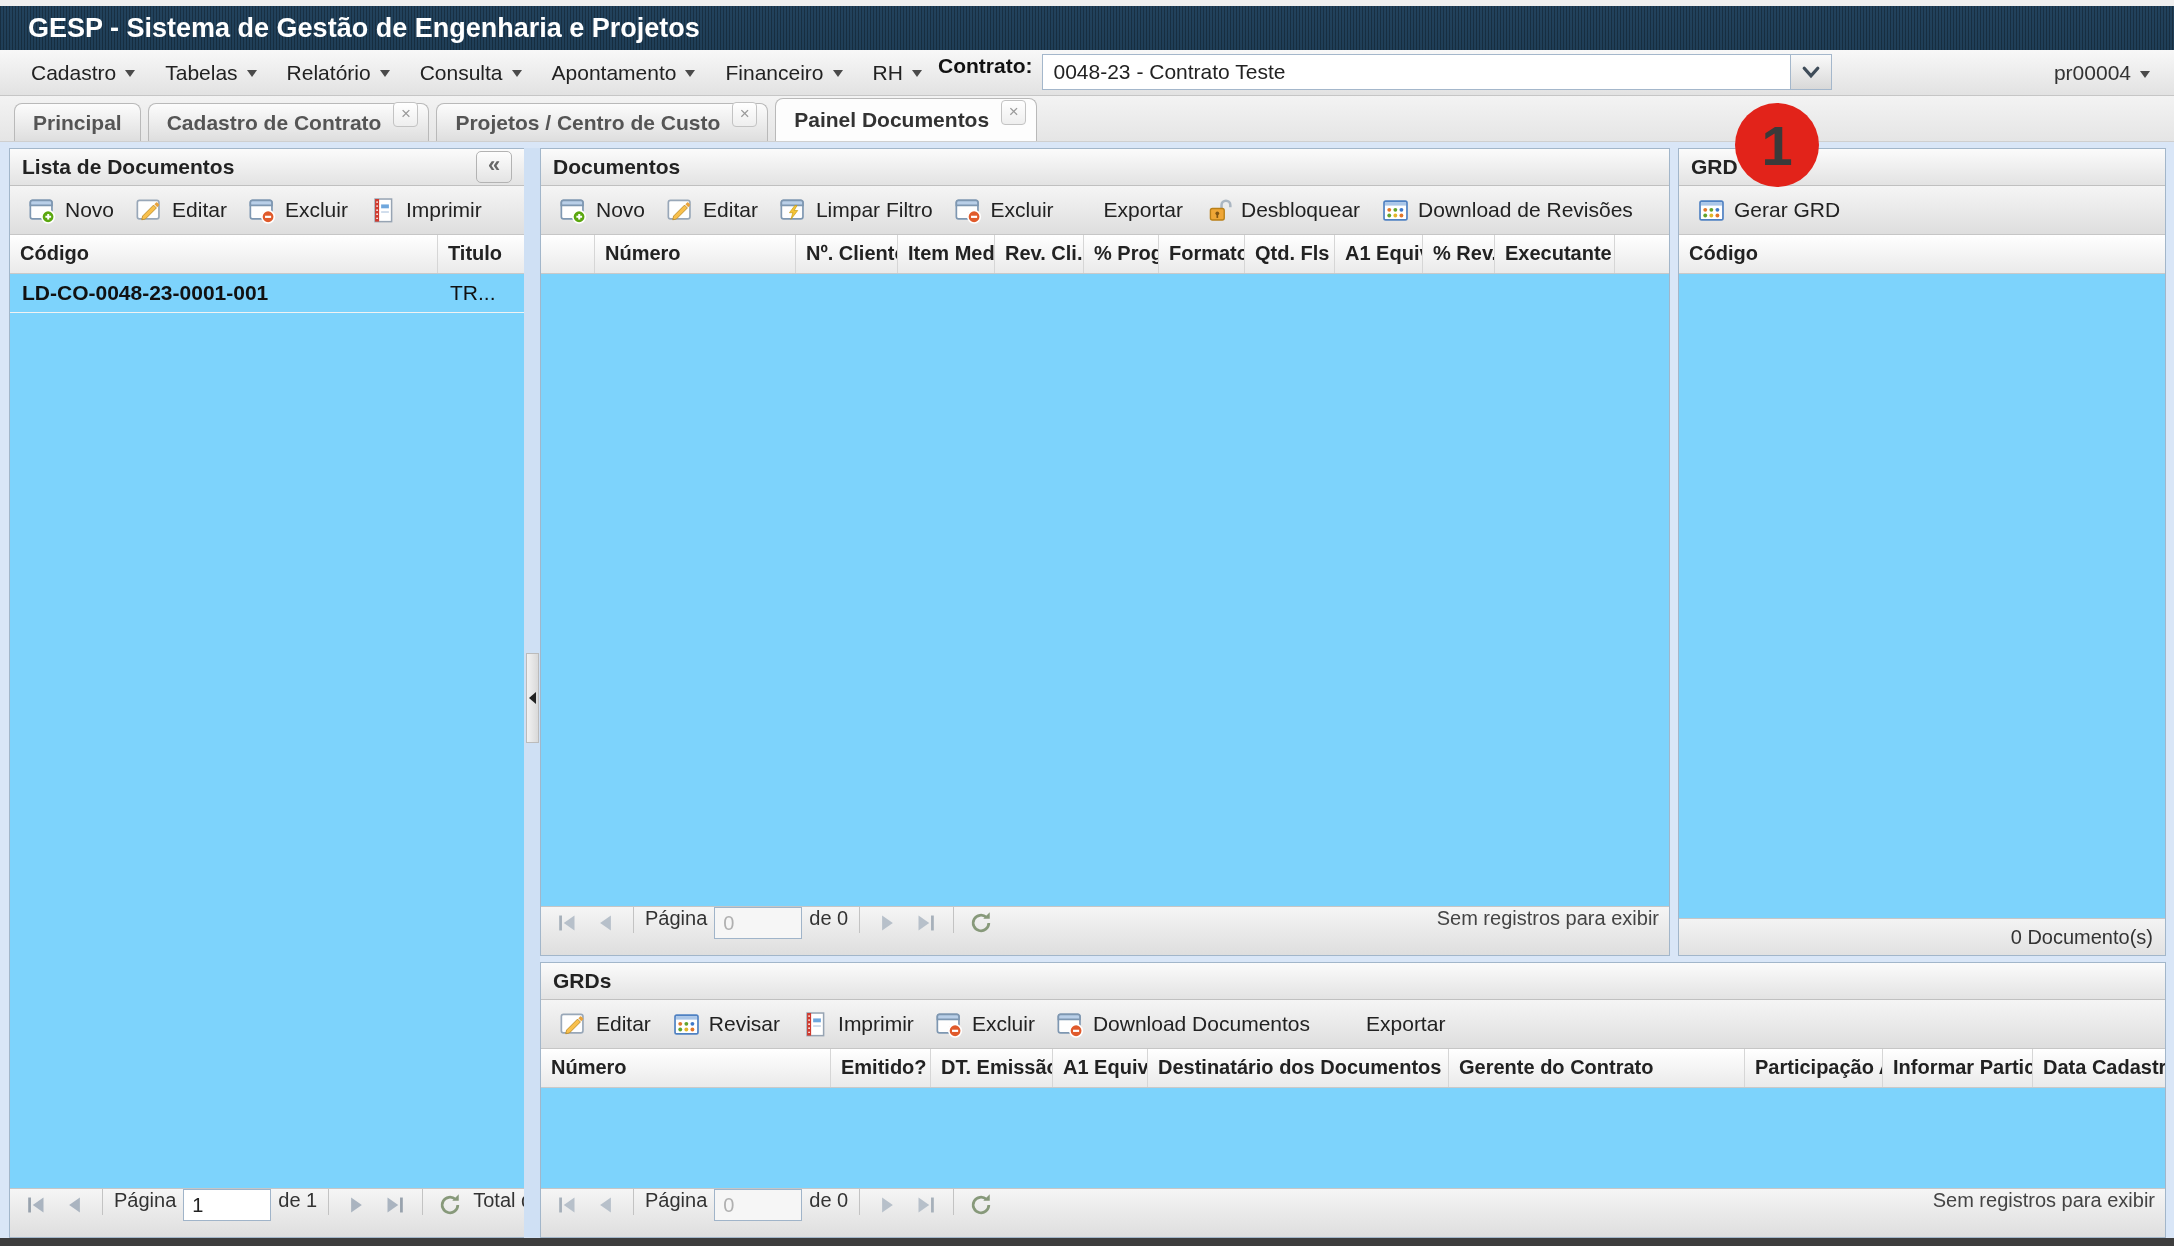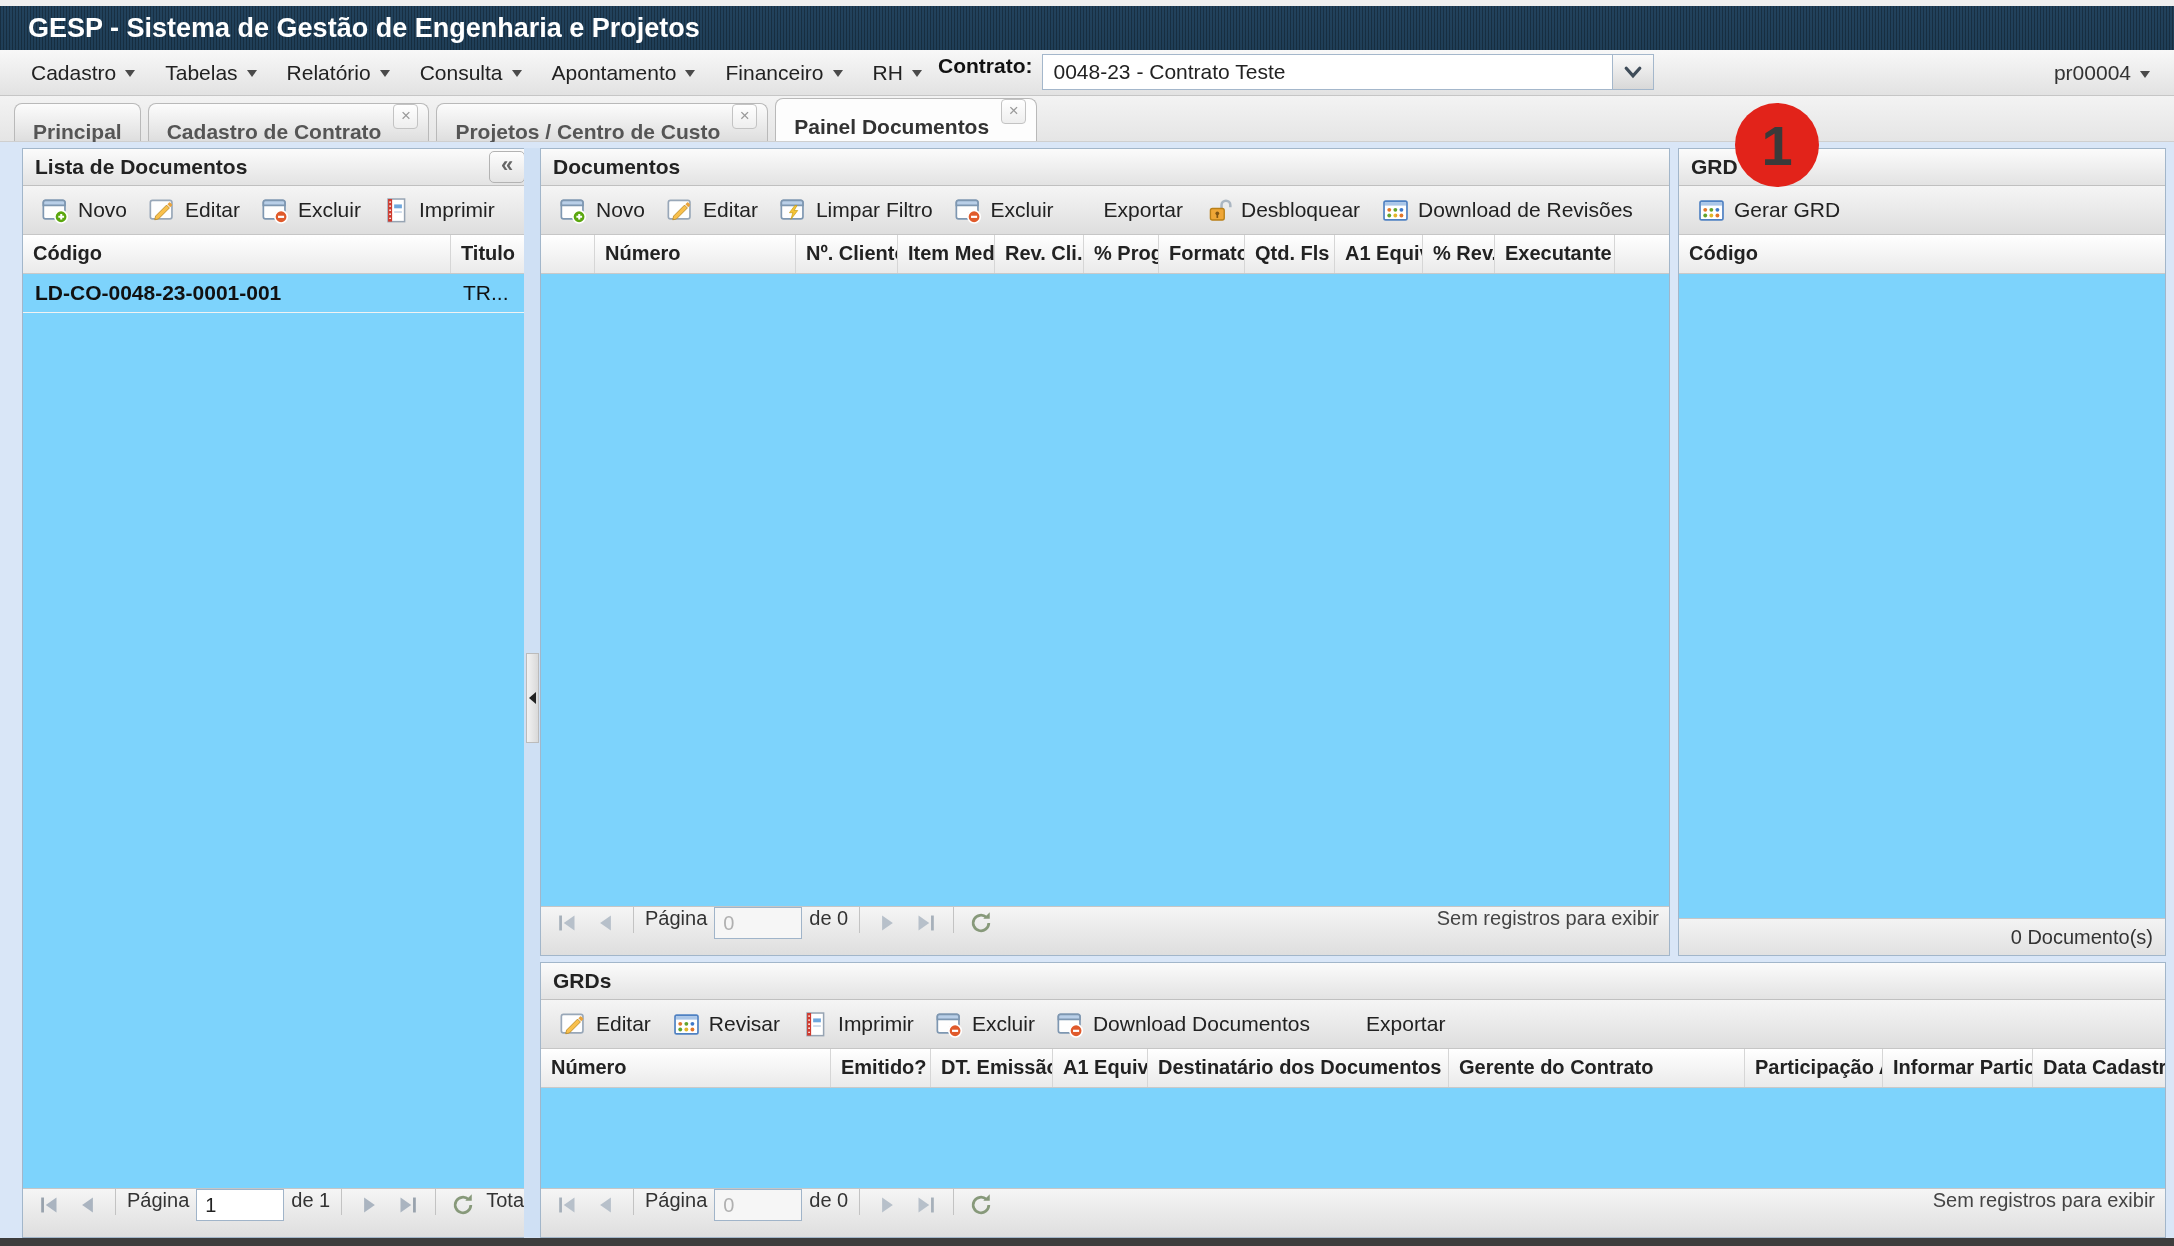--- a/index.html
+++ b/index.html
@@ -10,30 +10,30 @@
   .titlebar{position:absolute;top:6px;left:0;right:0;height:44px;background:#20405a;
     background-image:repeating-linear-gradient(90deg,rgba(0,0,0,.28) 0 1px,transparent 1px 3px),linear-gradient(#27486444,#1c384e44);
     color:#fff;font-size:27px;font-weight:bold;line-height:44px;padding-left:28px;box-sizing:border-box;}
   
   .menubar{position:absolute;top:50px;left:0;right:0;height:46px;background:linear-gradient(#f8f8f8,#e2e2e2);
     border-bottom:1px solid #c6c6c6;display:flex;align-items:center;font-size:21px;color:#222;box-sizing:border-box;padding-left:16px;}
   .menu-item{display:flex;align-items:center;gap:9px;padding:0 15px;height:100%;cursor:default;}
   .caret{width:0;height:0;border:5px solid transparent;border-top:7px solid #4a4a4a;margin-top:7px;}
   .combo-wrap{position:absolute;left:938px;top:4px;height:38px;display:flex;align-items:flex-start;}
   .combo-label{font-weight:bold;font-size:21px;color:#111;margin-right:10px;}
-  .combo{display:flex;width:612px;height:36px;border:1px solid #a4b7cb;background:#fff;box-sizing:border-box;}
+  .combo{display:flex;width:790px;height:36px;border:1px solid #a4b7cb;background:#fff;box-sizing:border-box;}
   .combo-text{flex:1;font-size:21px;color:#222;line-height:34px;padding-left:10px;overflow:hidden;white-space:nowrap;}
   .combo-trigger{width:40px;background:linear-gradient(#fafafa,#d8d8d8);border-left:1px solid #a4b7cb;display:flex;align-items:center;justify-content:center;}
   .user-menu{position:absolute;right:24px;top:0;height:46px;display:flex;align-items:center;gap:9px;font-size:21px;color:#333;}
   
   .tabbar{position:absolute;top:96px;left:0;right:0;height:46px;background:linear-gradient(#f3f3f3,#e5e5e5);
     border-bottom:1px solid #cfcfcf;display:flex;align-items:flex-end;padding-left:14px;box-sizing:border-box;gap:7px;}
   .tab{height:38px;border:1px solid #b9b9b9;border-bottom:none;border-radius:8px 8px 0 0;
-    background:linear-gradient(#fcfcfc,#dedede);padding:16px 18px;font-size:21px;font-weight:bold;color:#555;
-    display:flex;gap:12px;box-sizing:border-box;}
+    background:linear-gradient(#fcfcfc,#dedede);padding:0 18px;font-size:21px;font-weight:bold;color:#555;
+    display:flex;align-items:center;gap:12px;box-sizing:border-box;}
   .tab.active{background:#fdfdfd;color:#333;height:43px;}
   .tab-close{width:23px;height:23px;border:1px solid #c3c3c3;border-radius:4px;background:linear-gradient(#fff,#eee);
     color:#9a9a9a;font-size:17px;line-height:21px;text-align:center;margin:-16px -8px 0 0;font-weight:normal;}
   
   .main{position:absolute;top:142px;left:0;right:0;bottom:8px;background:#d9e6f7;}
   .panel{position:absolute;border:1px solid #a2b6ca;background:#fff;display:flex;flex-direction:column;box-sizing:border-box;overflow:hidden;}
   .panel-header{height:36px;flex:0 0 36px;background:linear-gradient(#fbfbfb,#e3e3e3);border-bottom:1px solid #c0c0c0;
     font-size:21px;font-weight:bold;color:#222;display:flex;align-items:center;padding:0 12px;}
   .toolbar{height:48px;flex:0 0 48px;background:linear-gradient(#f5f5f5,#dedede);border-bottom:1px solid #c6c6c6;
     display:flex;align-items:center;padding:0 8px;font-size:21px;color:#222;}
@@ -138,21 +138,21 @@
       <span class="tab-close">×</span>
     </div>
     <div class="tab active">
       <span>Painel Documentos</span>
       <span class="tab-close">×</span>
     </div>
   </div>
 
   <div class="main">
 
-    <div class="panel" style="left:22px;top:6px;width:516px;bottom:0;">
+    <div class="panel" style="left:9px;top:6px;width:516px;bottom:0;">
       <div class="panel-header">
         <span>Lista de Documentos</span>
         <div class="collapse-btn">«</div>
       </div>
       <div class="toolbar">
         <div class="tbtn">
           <svg class="tbic" width="27" height="27" viewBox="0 0 16 16">
             <rect x="0.8" y="2" width="12.8" height="11" rx="1.3" fill="#fefefe" stroke="#7e97b1"></rect>
             <path d="M0.8 5 v-1.7 a1.3 1.3 0 0 1 1.3-1.3 h10.2 a1.3 1.3 0 0 1 1.3 1.3 V5 z" fill="#b9cfe8" stroke="#7e97b1"></path>
             <circle cx="11.3" cy="11.7" r="3.7" fill="#5ba70f" stroke="#fff"></circle>

